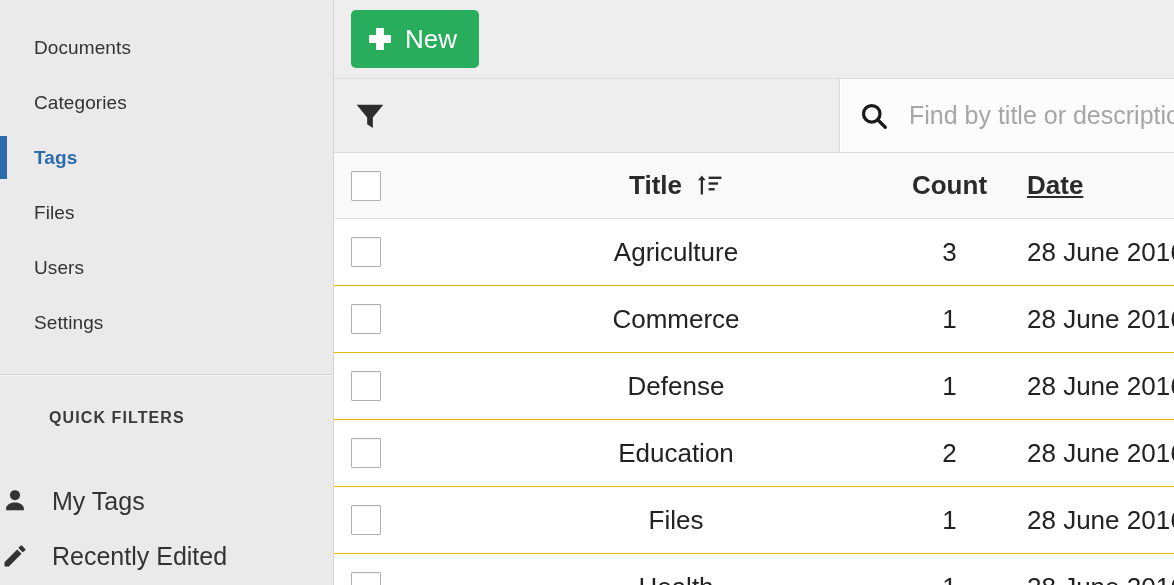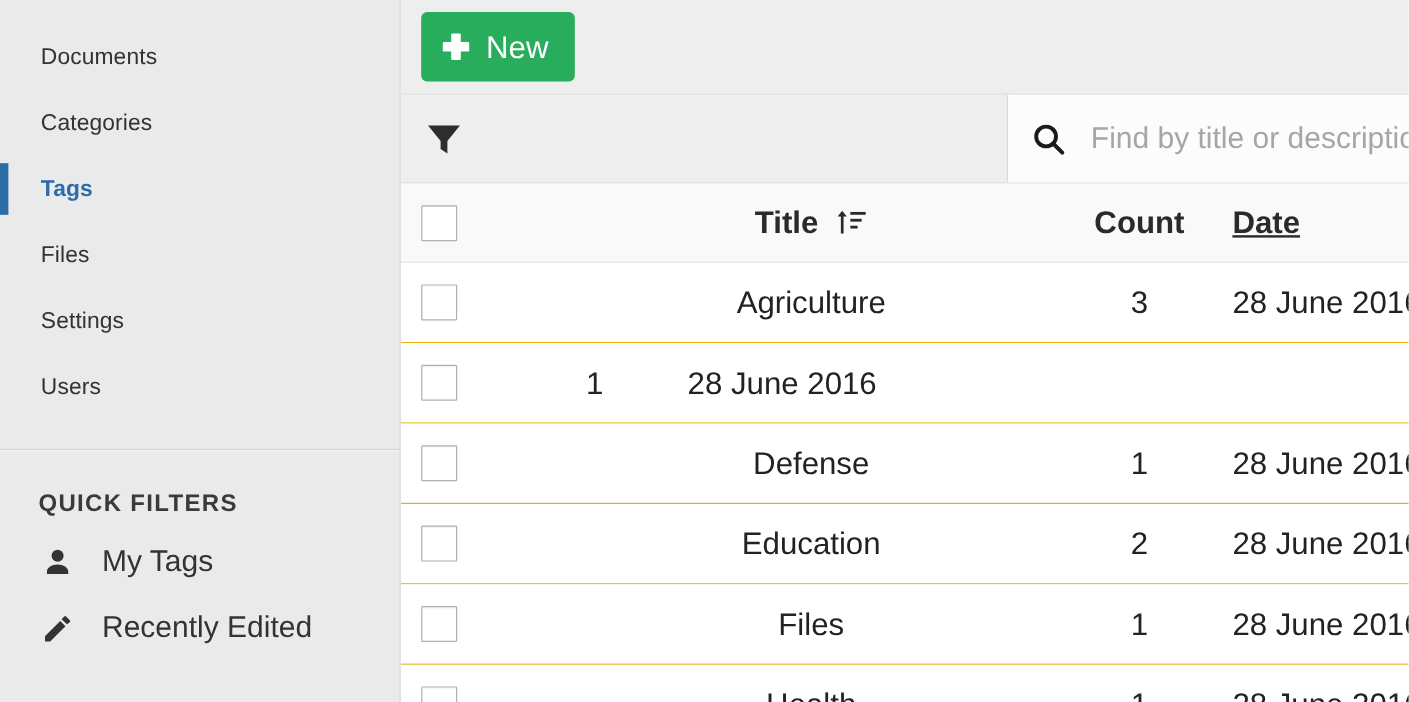--- a/index.html
+++ b/index.html
@@ -82,33 +82,32 @@
   .quick-filters {
     position: absolute;
     top: 375px;
     left: 0;
     right: 0;
     bottom: 0;
     padding-top: 34px;
   }
 
   .qf-heading {
-    padding-left: 32px;
-    font-size: 20px;
+    padding-left: 49px;
+    font-size: 16px;
     font-weight: bold;
     letter-spacing: 1.1px;
     color: #3a3a3a;
-    margin-bottom: 22px;
+    margin-bottom: 34px;
   }
 
   .qf-item {
     height: 55px;
     display: flex;
-    align-items: flex-start;
-    padding-left: 33px;
+    align-items: flex-end;
     font-size: 25px;
     color: #333333;
     cursor: pointer;
     white-space: nowrap;
   }
 
   .qf-icon {
     width: 30px;
     height: 30px;
     margin-right: 22px;
@@ -311,25 +310,25 @@
       <div class="nav-item active">
         <span class="active-bar"></span>
         <span class="nav-label">Tags</span>
       </div>
       <div class="nav-item">
 
         <span class="nav-label">Files</span>
       </div>
       <div class="nav-item">
 
+        <span class="nav-label">Users</span>
+      </div>
+      <div class="nav-item">
+
         <span class="nav-label">Settings</span>
-      </div>
-      <div class="nav-item">
-
-        <span class="nav-label">Users</span>
       </div>
     </nav>
 
     <div class="sidebar-divider"></div>
 
     <div class="quick-filters">
       <div class="qf-heading">QUICK FILTERS</div>
 
       <div class="qf-item">
         <span class="qf-icon">
@@ -409,20 +408,21 @@
         </div>
         <div class="c-title">Agriculture</div>
         <div class="c-count">3</div>
         <div class="c-date">28 June 2016</div>
       </div>
 
       <div class="t-row">
         <div class="c-check">
           <span class="chk"></span>
         </div>
+        <div class="c-title">Commerce</div>
         <div class="c-count">1</div>
         <div class="c-date">28 June 2016</div>
       </div>
 
       <div class="t-row">
         <div class="c-check">
           <span class="chk"></span>
         </div>
         <div class="c-title">Defense</div>
         <div class="c-count">1</div>

